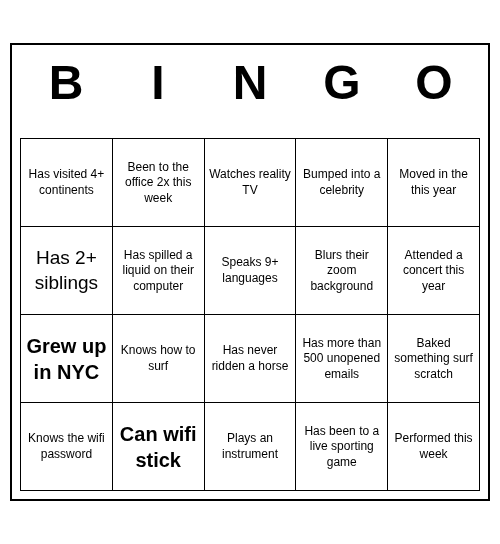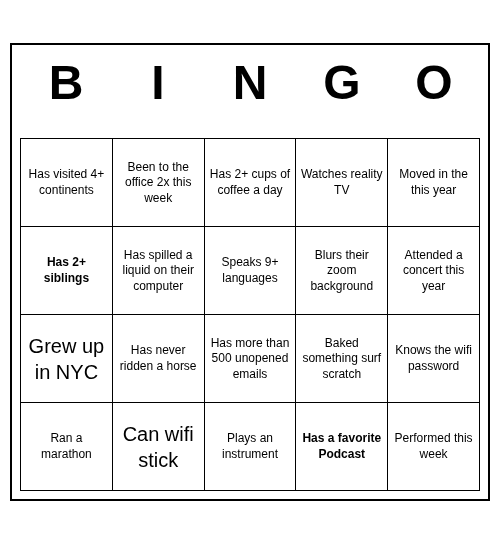--- a/index.html
+++ b/index.html
@@ -44,54 +44,54 @@
       display: flex;
       align-items: center;
       justify-content: center;
       text-align: center;
       padding: 6px 4px;
       font-size: 12px;
       line-height: 1.3;
       font-family: Arial, sans-serif;
     }
     .bingo-cell.large-text {
-      font-size: 12px;
-      font-weight: bold;
+      font-size: 19px;
+      font-weight: normal;
     }
     .bingo-cell.xl-text {
       font-size: 20px;
-      font-weight: normal;
+      font-weight: bold;
     }
   </style>
 </head>
 <body>
 
 <div class="bingo-card">
   <div class="bingo-header">
     <div class="bingo-letter">B</div>
     <div class="bingo-letter">I</div>
     <div class="bingo-letter">N</div>
     <div class="bingo-letter">G</div>
     <div class="bingo-letter">O</div>
   </div>
   <div class="bingo-grid" id="grid-container">
   <div class="bingo-cell">Has visited 4+ continents</div>
       <div class="bingo-cell">Been to the office 2x this week</div>
-      <div class="bingo-cell">Has 2+ cups of coffee a day</div>
       <div class="bingo-cell">Watches reality TV</div>
+      <div class="bingo-cell">Bumped into a celebrity</div>
       <div class="bingo-cell">Moved in the this year</div>
       <div class="bingo-cell large-text">Has 2+ siblings</div>
       <div class="bingo-cell">Has spilled a liquid on their computer</div>
       <div class="bingo-cell">Speaks 9+ languages</div>
       <div class="bingo-cell">Blurs their zoom background</div>
       <div class="bingo-cell">Attended a concert this year</div>
       <div class="bingo-cell xl-text">Grew up in NYC</div>
+      <div class="bingo-cell">Knows how to surf</div>
       <div class="bingo-cell">Has never ridden a horse</div>
       <div class="bingo-cell">Has more than 500 unopened emails</div>
       <div class="bingo-cell">Baked something surf scratch</div>
       <div class="bingo-cell">Knows the wifi password</div>
-      <div class="bingo-cell">Ran a marathon</div>
       <div class="bingo-cell xl-text">Can wifi stick</div>
       <div class="bingo-cell">Plays an instrument</div>
-      <div class="bingo-cell large-text">Has a favorite Podcast</div>
+      <div class="bingo-cell">Has been to a live sporting game</div>
       <div class="bingo-cell">Performed this week</div>
     </div>
 </div>
 
 </body></html>

